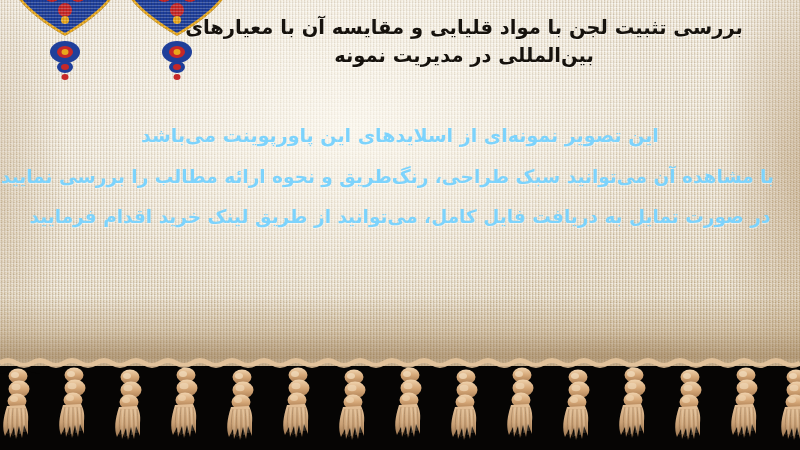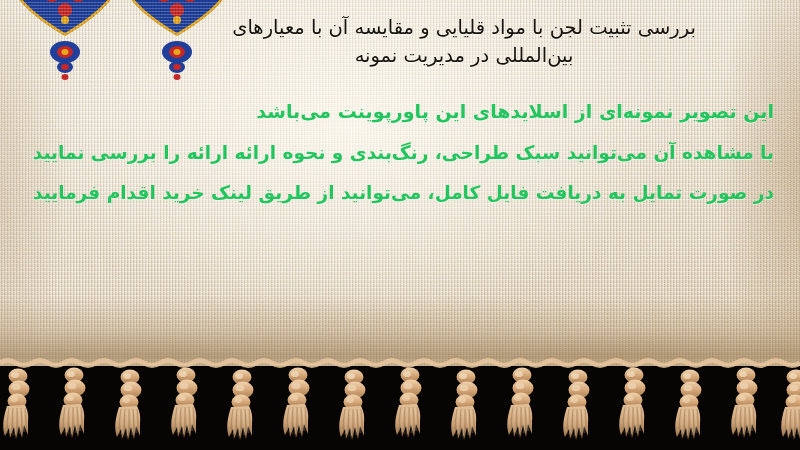--- a/index.html
+++ b/index.html
@@ -115,34 +115,34 @@
     pointer-events: none;
   }
   .title-block {
     position: absolute;
     top: 14px;
     right: 22px;
     width: 628px;
     text-align: center;
     color: #16120d;
     font-size: 19.5px;
-    font-weight: 400;
+    font-weight: 700;
     line-height: 1.42;
     letter-spacing: 0.1px;
     text-shadow: 0 1px 0 rgba(255,253,247,0.55);
   }
   .title-block .tline { display: block; white-space: nowrap; }
 
   .body-block {
     position: absolute;
-    top: 102px;
+    top: 126px;
     right: 26px;
     width: 748px;
-    text-align: right;
-    color: #22c55e;
+    text-align: center;
+    color: #7dd3fc;
   }
   .body-line {
     display: block;
     white-space: nowrap;
     font-size: 18.5px;
     font-weight: 700;
     line-height: 1.0;
     margin-bottom: 21px;
     text-shadow: 0 1px 0 rgba(255,253,247,0.5);
   }
@@ -370,18 +370,18 @@
 
   <div class="text-stack">
 
     <div class="title-block">
       <span class="tline">بررسی تثبیت لجن با مواد قلیایی و مقایسه آن با معیارهای</span>
       <span class="tline">بین‌المللی در مدیریت نمونه</span>
     </div>
 
     <div class="body-block">
       <span class="body-line l1">این تصویر نمونه‌ای از اسلایدهای این پاورپوینت می‌باشد</span>
-      <span class="body-line l2">با مشاهده آن می‌توانید سبک طراحی، رنگ‌بندی و نحوه ارائه ارائه را بررسی نمایید</span>
+      <span class="body-line l2">با مشاهده آن می‌توانید سبک طراحی، رنگ‌طریق و نحوه ارائه مطالب را بررسی نمایید</span>
       <span class="body-line l3">در صورت تمایل به دریافت فایل کامل، می‌توانید از طریق لینک خرید اقدام فرمایید</span>
     </div>
 
   </div>
 </div>
 
 </body></html>

